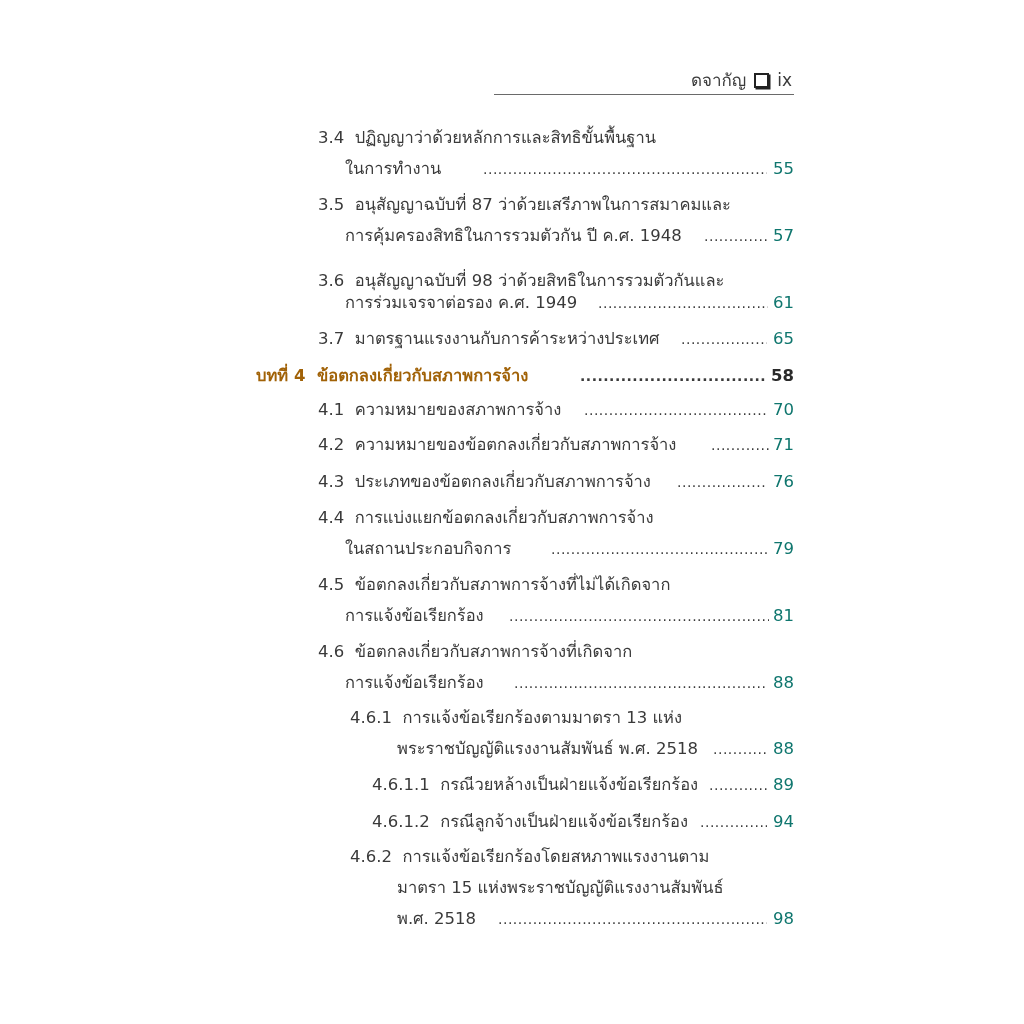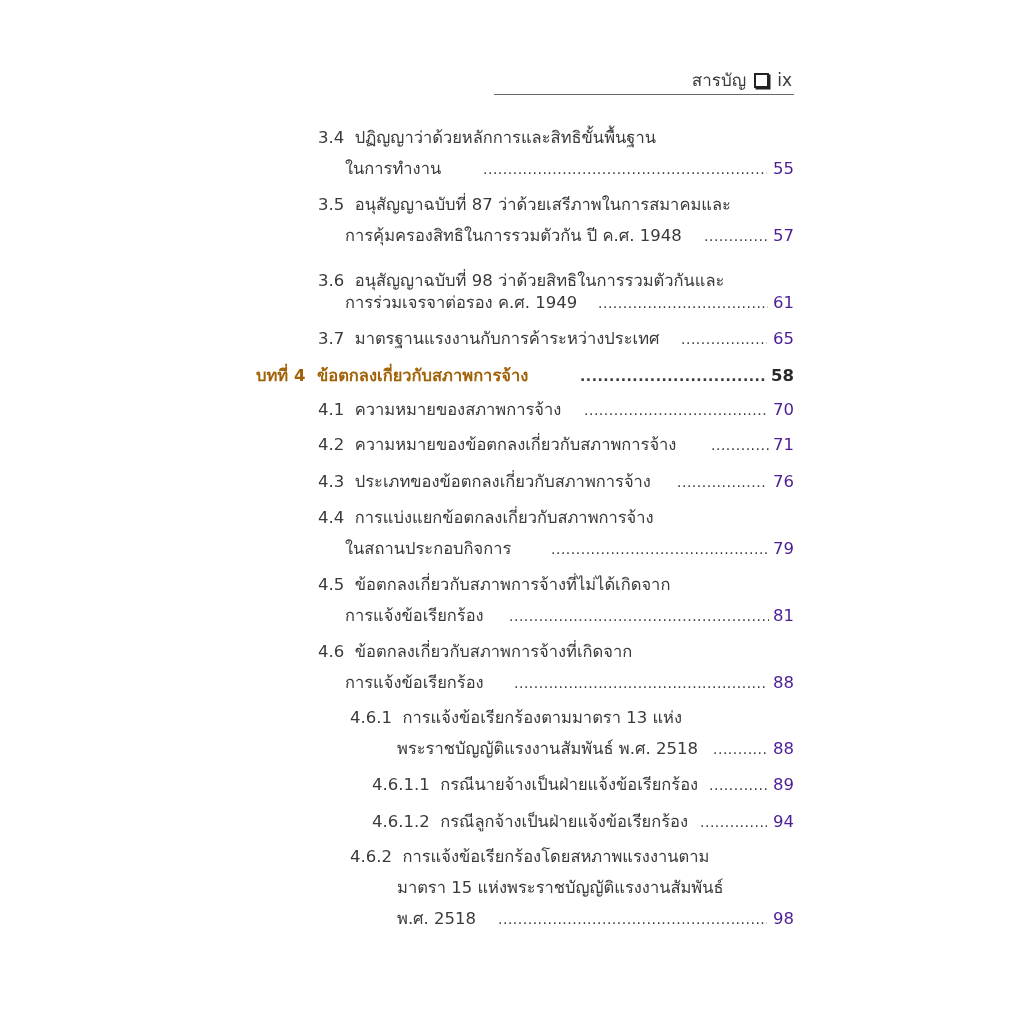--- a/index.html
+++ b/index.html
@@ -65,33 +65,33 @@
       line-height: 22px;
       text-align: right;
     }
     .dots.bold { font-weight: bold; }
     .page-num {
       position: absolute;
       right: 230px;
       font-size: 16.5px;
       line-height: 22px;
       text-align: right;
-      color: #4c1d95;
+      color: #0f766e;
     }
     .page-num.bold {
       font-weight: bold;
       color: #2a2a2a;
     }
   </style>
 </head>
 <body>
 
 <div class="header">
   <div class="header-inner">
-    <span>สารบัญ</span>
+    <span>ดจากัญ</span>
     <span class="box-icon"></span>
     <span>ix</span>
   </div>
 </div>
 
 <div>
 
   <div>
     <div class="toc-line" style="left:318px; top:127px;">
       <span class="num">3.4</span>&nbsp;
@@ -203,21 +203,21 @@
       <span>การแจ้งข้อเรียกร้องตามมาตรา 13 แห่ง</span>
     </div>
     <div class="toc-line" style="left:397px; top:738px;">พระราชบัญญัติแรงงานสัมพันธ์ พ.ศ. 2518</div>
     <div class="dots" style="left:713px; width:54px; top:738px;">......................................................................................................</div>
     <div class="page-num" style="top:738px;">88</div>
   </div>
 
   <div>
     <div class="toc-line" style="left:372px; top:774px;">
       <span class="num">4.6.1.1</span>&nbsp;
-      <span>กรณีนายจ้างเป็นฝ่ายแจ้งข้อเรียกร้อง</span>
+      <span>กรณีวยหล้างเป็นฝ่ายแจ้งข้อเรียกร้อง</span>
     </div>
     <div class="dots" style="left:709px; width:58px; top:774px;">......................................................................................................</div>
     <div class="page-num" style="top:774px;">89</div>
   </div>
 
   <div>
     <div class="toc-line" style="left:372px; top:811px;">
       <span class="num">4.6.1.2</span>&nbsp;
       <span>กรณีลูกจ้างเป็นฝ่ายแจ้งข้อเรียกร้อง</span>
     </div>

